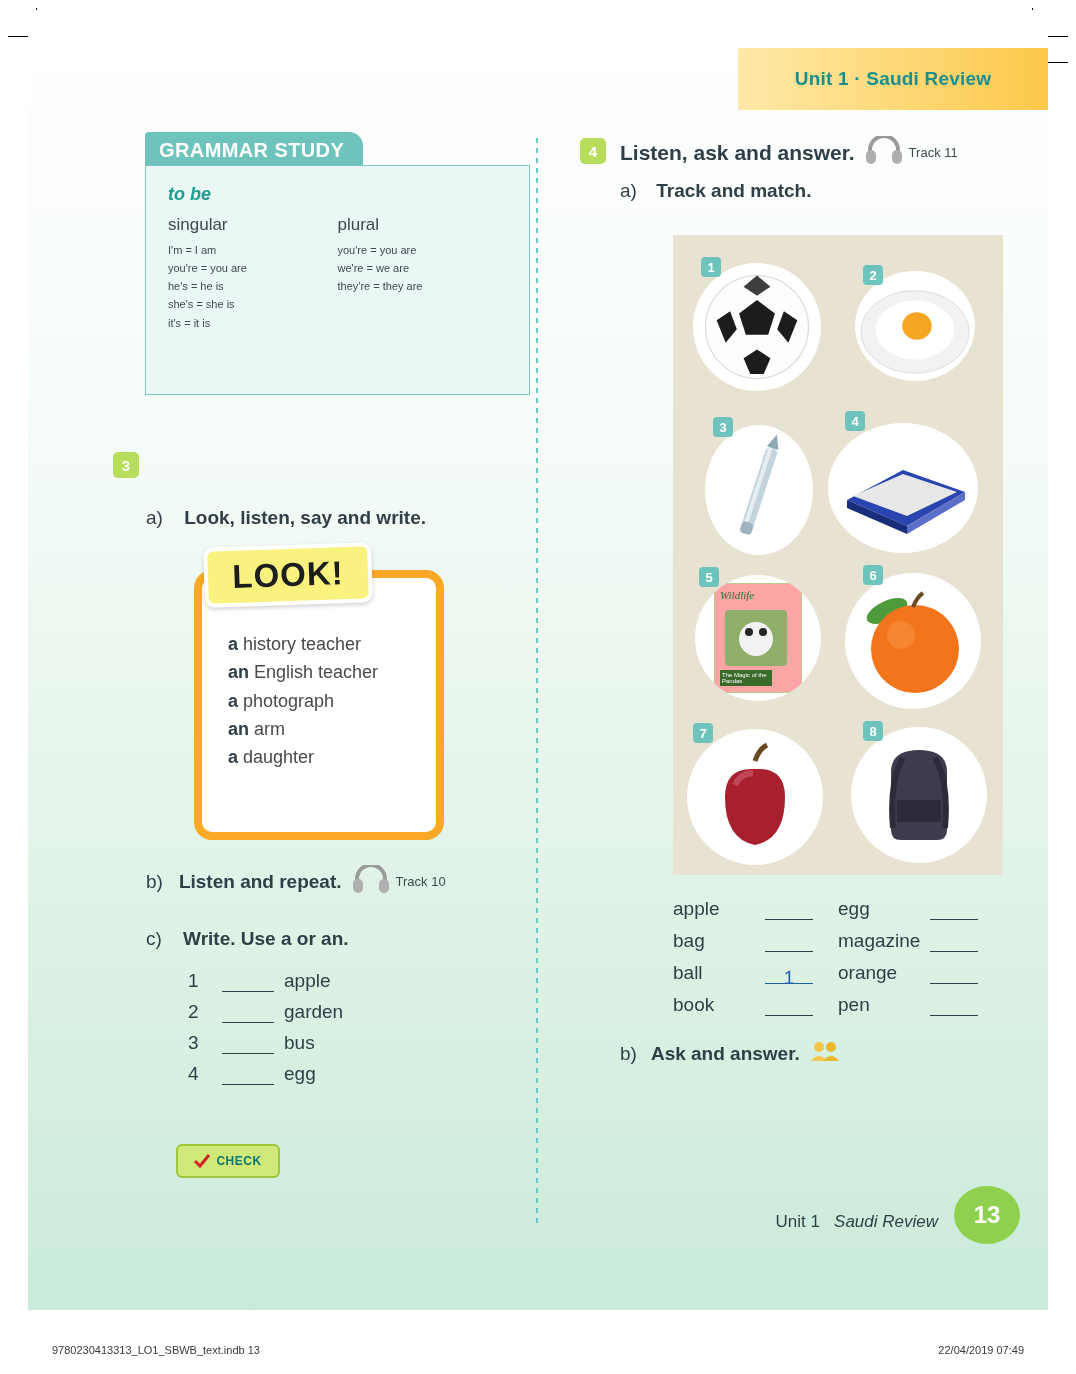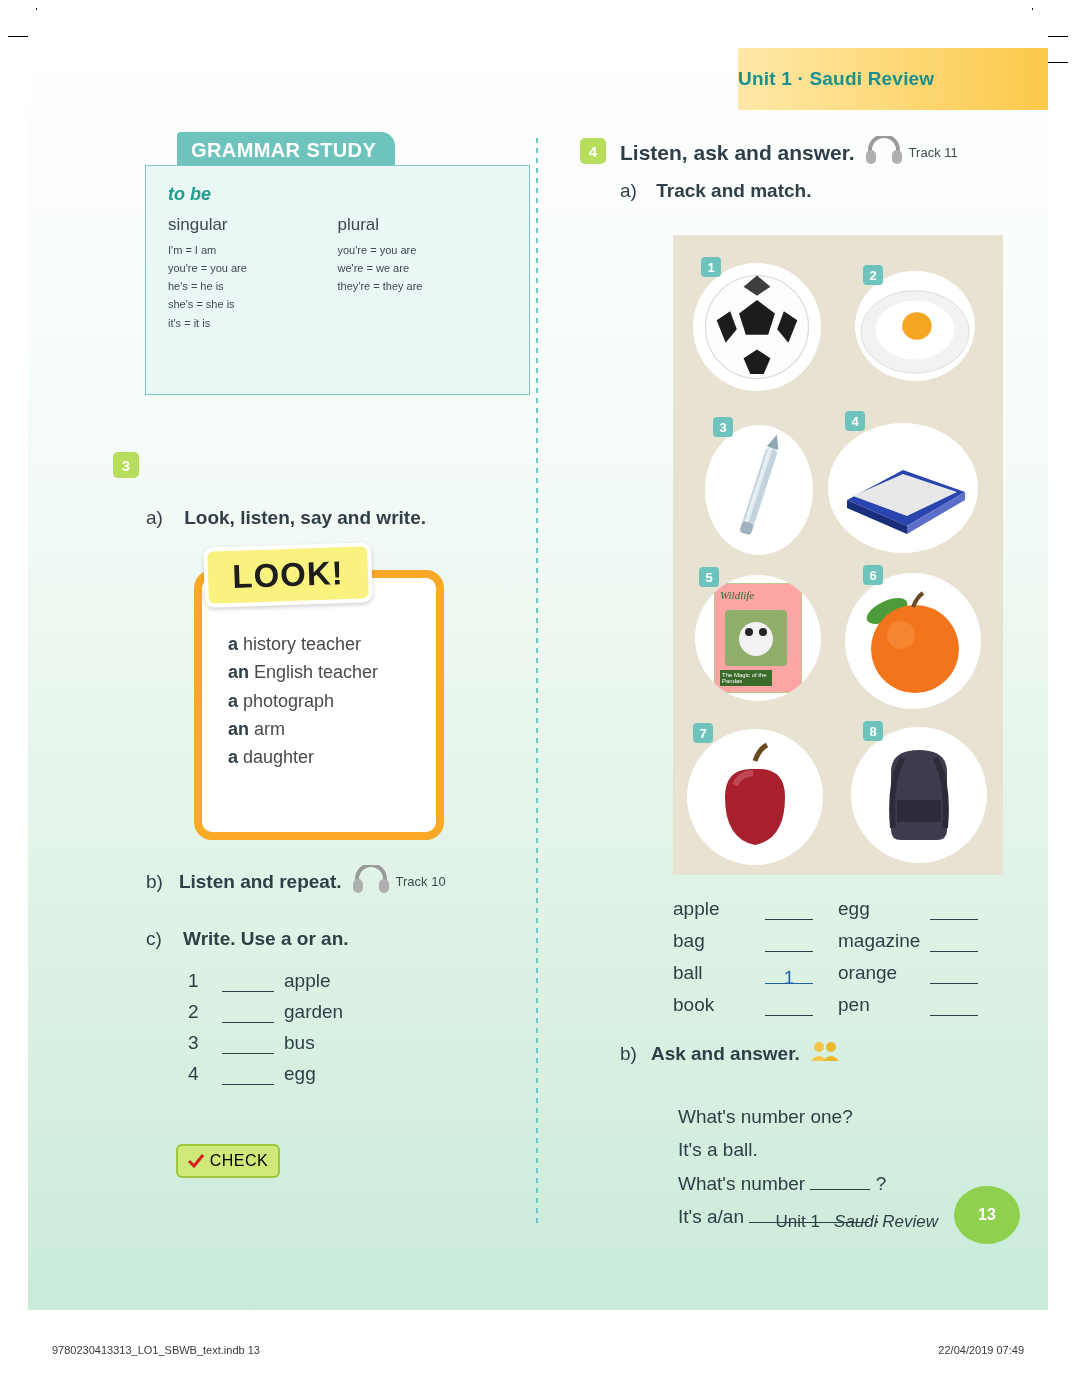--- a/index.html
+++ b/index.html
@@ -16,38 +16,38 @@
   }
   
   .crop{position:absolute;background:#000;}
   .crop.v{width:1px;height:34px;}
   .crop.h{height:1px;width:34px;}
 
   
   .ribbon{
     position:absolute;right:0;top:38px;width:310px;height:62px;
     background:linear-gradient(to right,#ffe9a8,#fbc94a);
-    display:flex;align-items:center;justify-content:flex-start;
+    display:flex;align-items:center;justify-content:center;
   }
   .ribbon-text{
     color:#1a8f8f;font-weight:bold;font-size:19px;letter-spacing:.2px;
   }
 
   
   .divider{
     position:absolute;left:508px;top:128px;width:2px;height:1090px;
     background-image:linear-gradient(#6fc8c8 50%, rgba(255,255,255,0) 0%);
     background-position:left;background-size:2px 10px;background-repeat:repeat-y;
   }
 
   
   .gs-tab{
     position:absolute;left:117px;top:122px;width:218px;height:36px;
     background:#6ec4bd;border-radius:4px 14px 4px 4px;
-    display:flex;align-items:center;padding-left:14px;box-sizing:border-box;margin-left:32px;
+    display:flex;align-items:center;padding-left:14px;box-sizing:border-box;
   }
   .gs-tab span{color:#fff;font-weight:bold;font-size:20px;letter-spacing:.4px;}
   .gs-box{
     position:absolute;left:117px;top:155px;width:385px;height:230px;
     background:#eaf7f4;border:1px solid #7ec8c2;box-sizing:border-box;
     padding:18px 22px;
   }
   .gs-title{
     color:#1f9d8e;font-style:italic;font-weight:bold;font-size:18px;margin-bottom:10px;
   }
@@ -98,21 +98,21 @@
   .wrow{display:flex;align-items:flex-end;font-size:19px;color:#2f3f47;margin-bottom:9px;}
   .wnum{width:34px;}
   .wblank{display:inline-block;width:52px;border-bottom:1.5px solid #2f3f47;margin-right:10px;height:16px;}
 
   
   .check-badge{
     position:absolute;left:148px;top:1134px;width:100px;height:30px;
     background:#cfe87a;border:2px solid #9ec63b;border-radius:6px;
     display:flex;align-items:center;justify-content:center;gap:6px;
   }
-  .check-badge span{font-weight:normal;font-size:16px;color:#000000;letter-spacing:.5px;}
+  .check-badge span{font-weight:bold;font-size:12px;color:#0f766e;letter-spacing:.5px;}
 
   
   .pic-panel{
     position:absolute;left:645px;top:225px;width:330px;height:640px;
     background:#e8e2d3;
   }
   .pic{position:absolute;background:#fff;border-radius:50%;
     display:flex;align-items:center;justify-content:center;overflow:hidden;}
   .pnum{
     position:absolute;width:20px;height:20px;border-radius:4px;background:#6ec4bd;
@@ -132,21 +132,21 @@
   .aa div{font-size:19px;color:#2f3f47;line-height:1.75;}
   .ublank{display:inline-block;width:60px;border-bottom:1.5px solid #2f3f47;height:15px;}
   .ublank.long{width:120px;}
 
   
   .footer-pill{
     position:absolute;right:28px;bottom:66px;width:66px;height:58px;
     background:#8fd14f;border-radius:50%;
     display:flex;align-items:center;justify-content:center;
   }
-  .footer-pill span{color:#fff;font-weight:bold;font-size:16px;}
+  .footer-pill span{color:#fff;font-weight:bold;font-size:24px;}
   .footer-text{position:absolute;right:110px;bottom:78px;font-size:17px;color:#2f3f47;}
   .footer-text i{font-style:italic;}
   .meta{position:absolute;bottom:18px;font-size:11px;color:#3a3a3a;}
   .meta.left{left:52px;}
   .meta.right{right:52px;}
 </style>
 </head>
 <body>
 
 <div class="crop v" style="left:36px;top:8px;"></div>
@@ -407,34 +407,20 @@
     <span style="margin-left:10px;">
       <svg width="30" height="22" viewBox="0 0 30 22">
         <circle cx="9" cy="7" r="5" fill="#f3c84a"></circle>
         <path d="M1 21 q8 -10 16 0Z" fill="#f3c84a"></path>
         <circle cx="21" cy="7" r="5" fill="#e9b82e"></circle>
         <path d="M13 21 q8 -10 16 0Z" fill="#e9b82e"></path>
       </svg>
     </span>
   </div>
 
-  <div class="aa">
-    <div>What's number one?</div>
-    <div>It's a ball.</div>
-    <div>
-      <span>What's number</span>
-      <span class="ublank"></span>
-      <span>?</span>
-    </div>
-    <div>
-      <span>It's a/an</span>
-      <span class="ublank long"></span>
-      <span>.</span>
-    </div>
-  </div>
 
   <div class="footer-text">
     <span>Unit 1</span>
     &nbsp;&nbsp;<i>Saudi Review</i>
   </div>
   <div class="footer-pill">
     <span>13</span>
   </div>
 </div>
 

